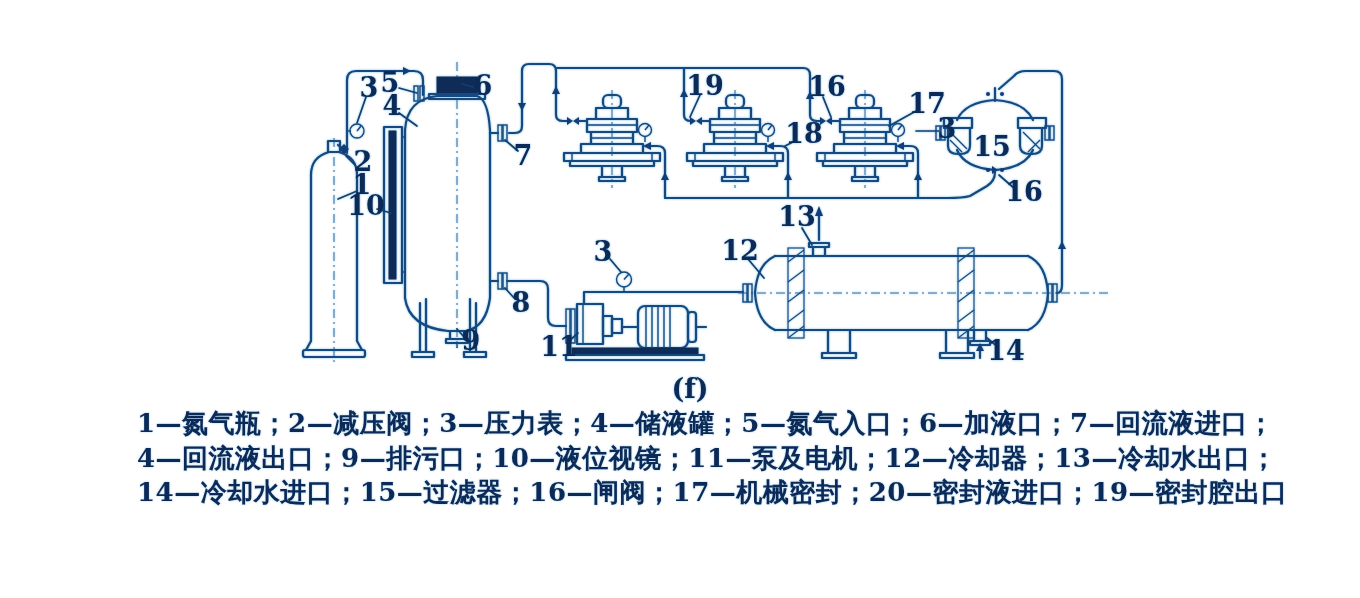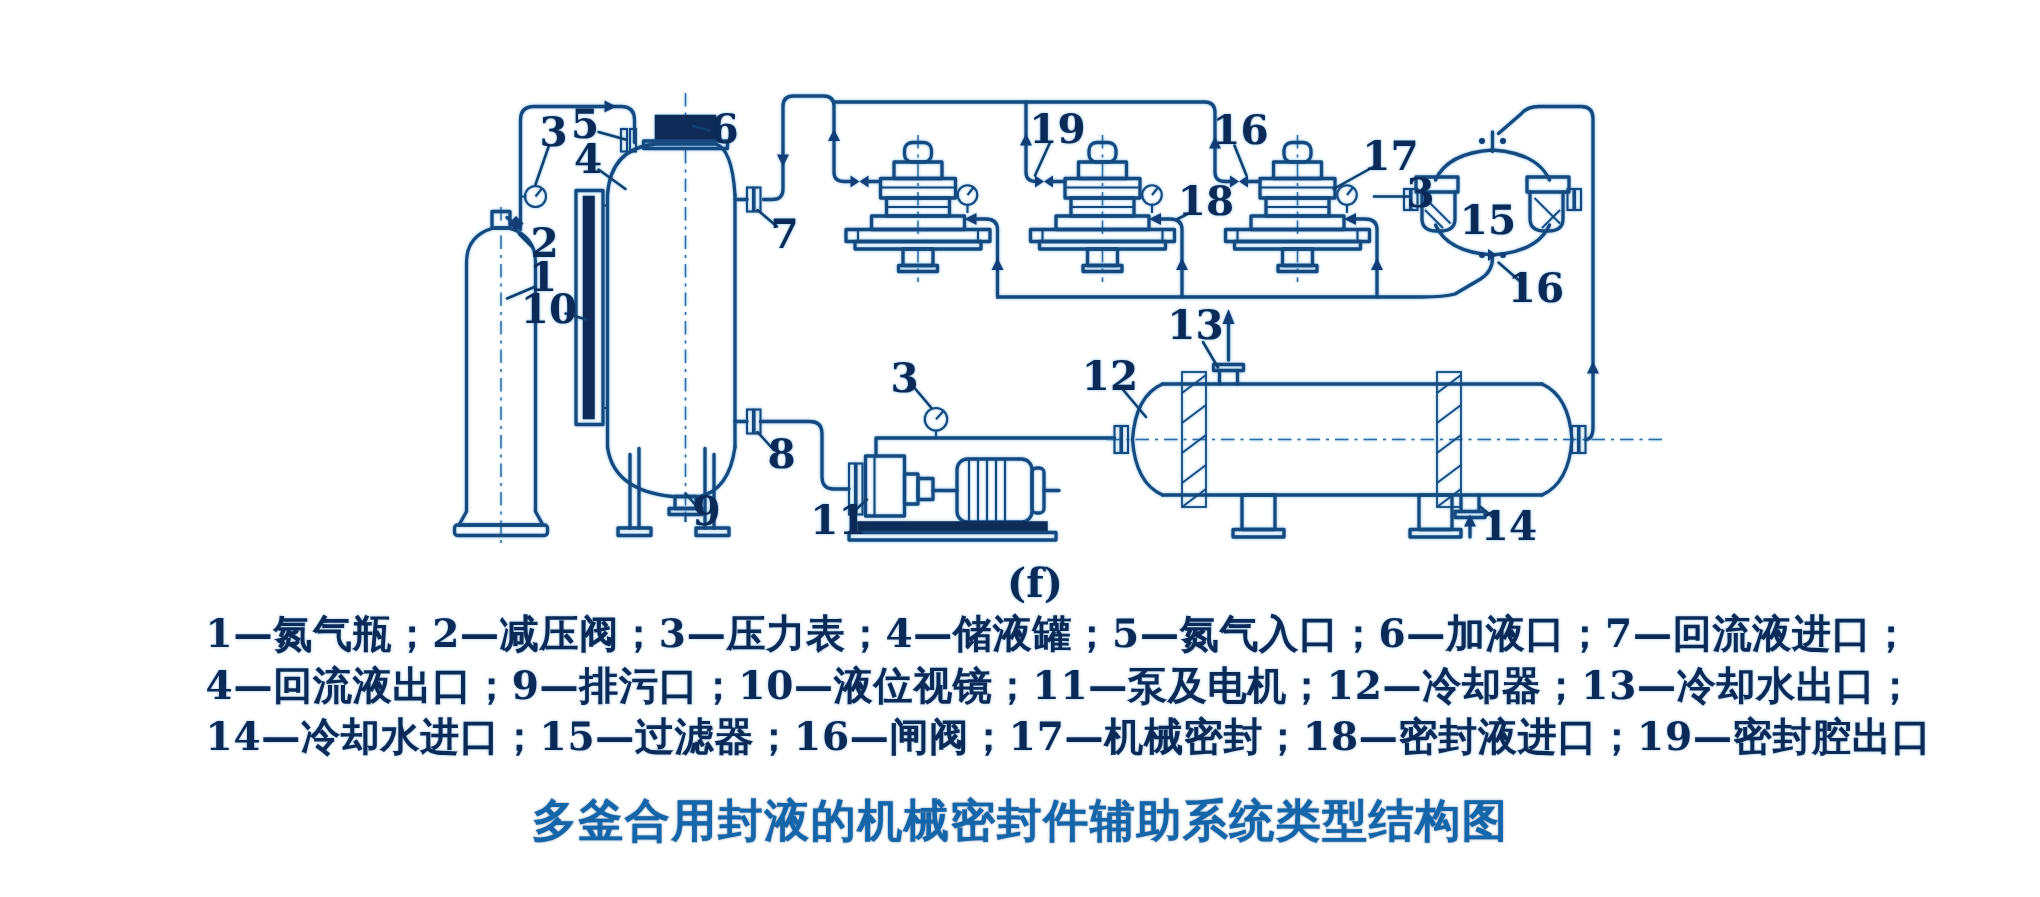--- a/index.html
+++ b/index.html
@@ -297,18 +297,17 @@
         <text x="804" y="143" text-anchor="middle" class="dlabel">18</text>
         <text x="992" y="156" text-anchor="middle" class="dlabel">15</text>
         <text x="1024" y="201" text-anchor="middle" class="dlabel">16</text>
         <text x="690" y="398" text-anchor="middle" class="dlabel">(f)</text>
       </g>
   </svg>
 
   <div id="legend">
     <div>1—氮气瓶；2—减压阀；3—压力表；4—储液罐；5—氮气入口；6—加液口；7—回流液进口；</div>
     <div>4—回流液出口；9—排污口；10—液位视镜；11—泵及电机；12—冷却器；13—冷却水出口；</div>
-    <div>14—冷却水进口；15—过滤器；16—闸阀；17—机械密封；18—密封液进口；19—密封腔出口</div>
+    <div>14—冷却水进口；15—过滤器；16—闸阀；17—机械密封；20—密封液进口；19—密封腔出口</div>
   </div>
 
-  <div id="caption">多釜合用封液的机械密封件辅助系统类型结构图</div>
 
 </div>
 
 </body></html>

